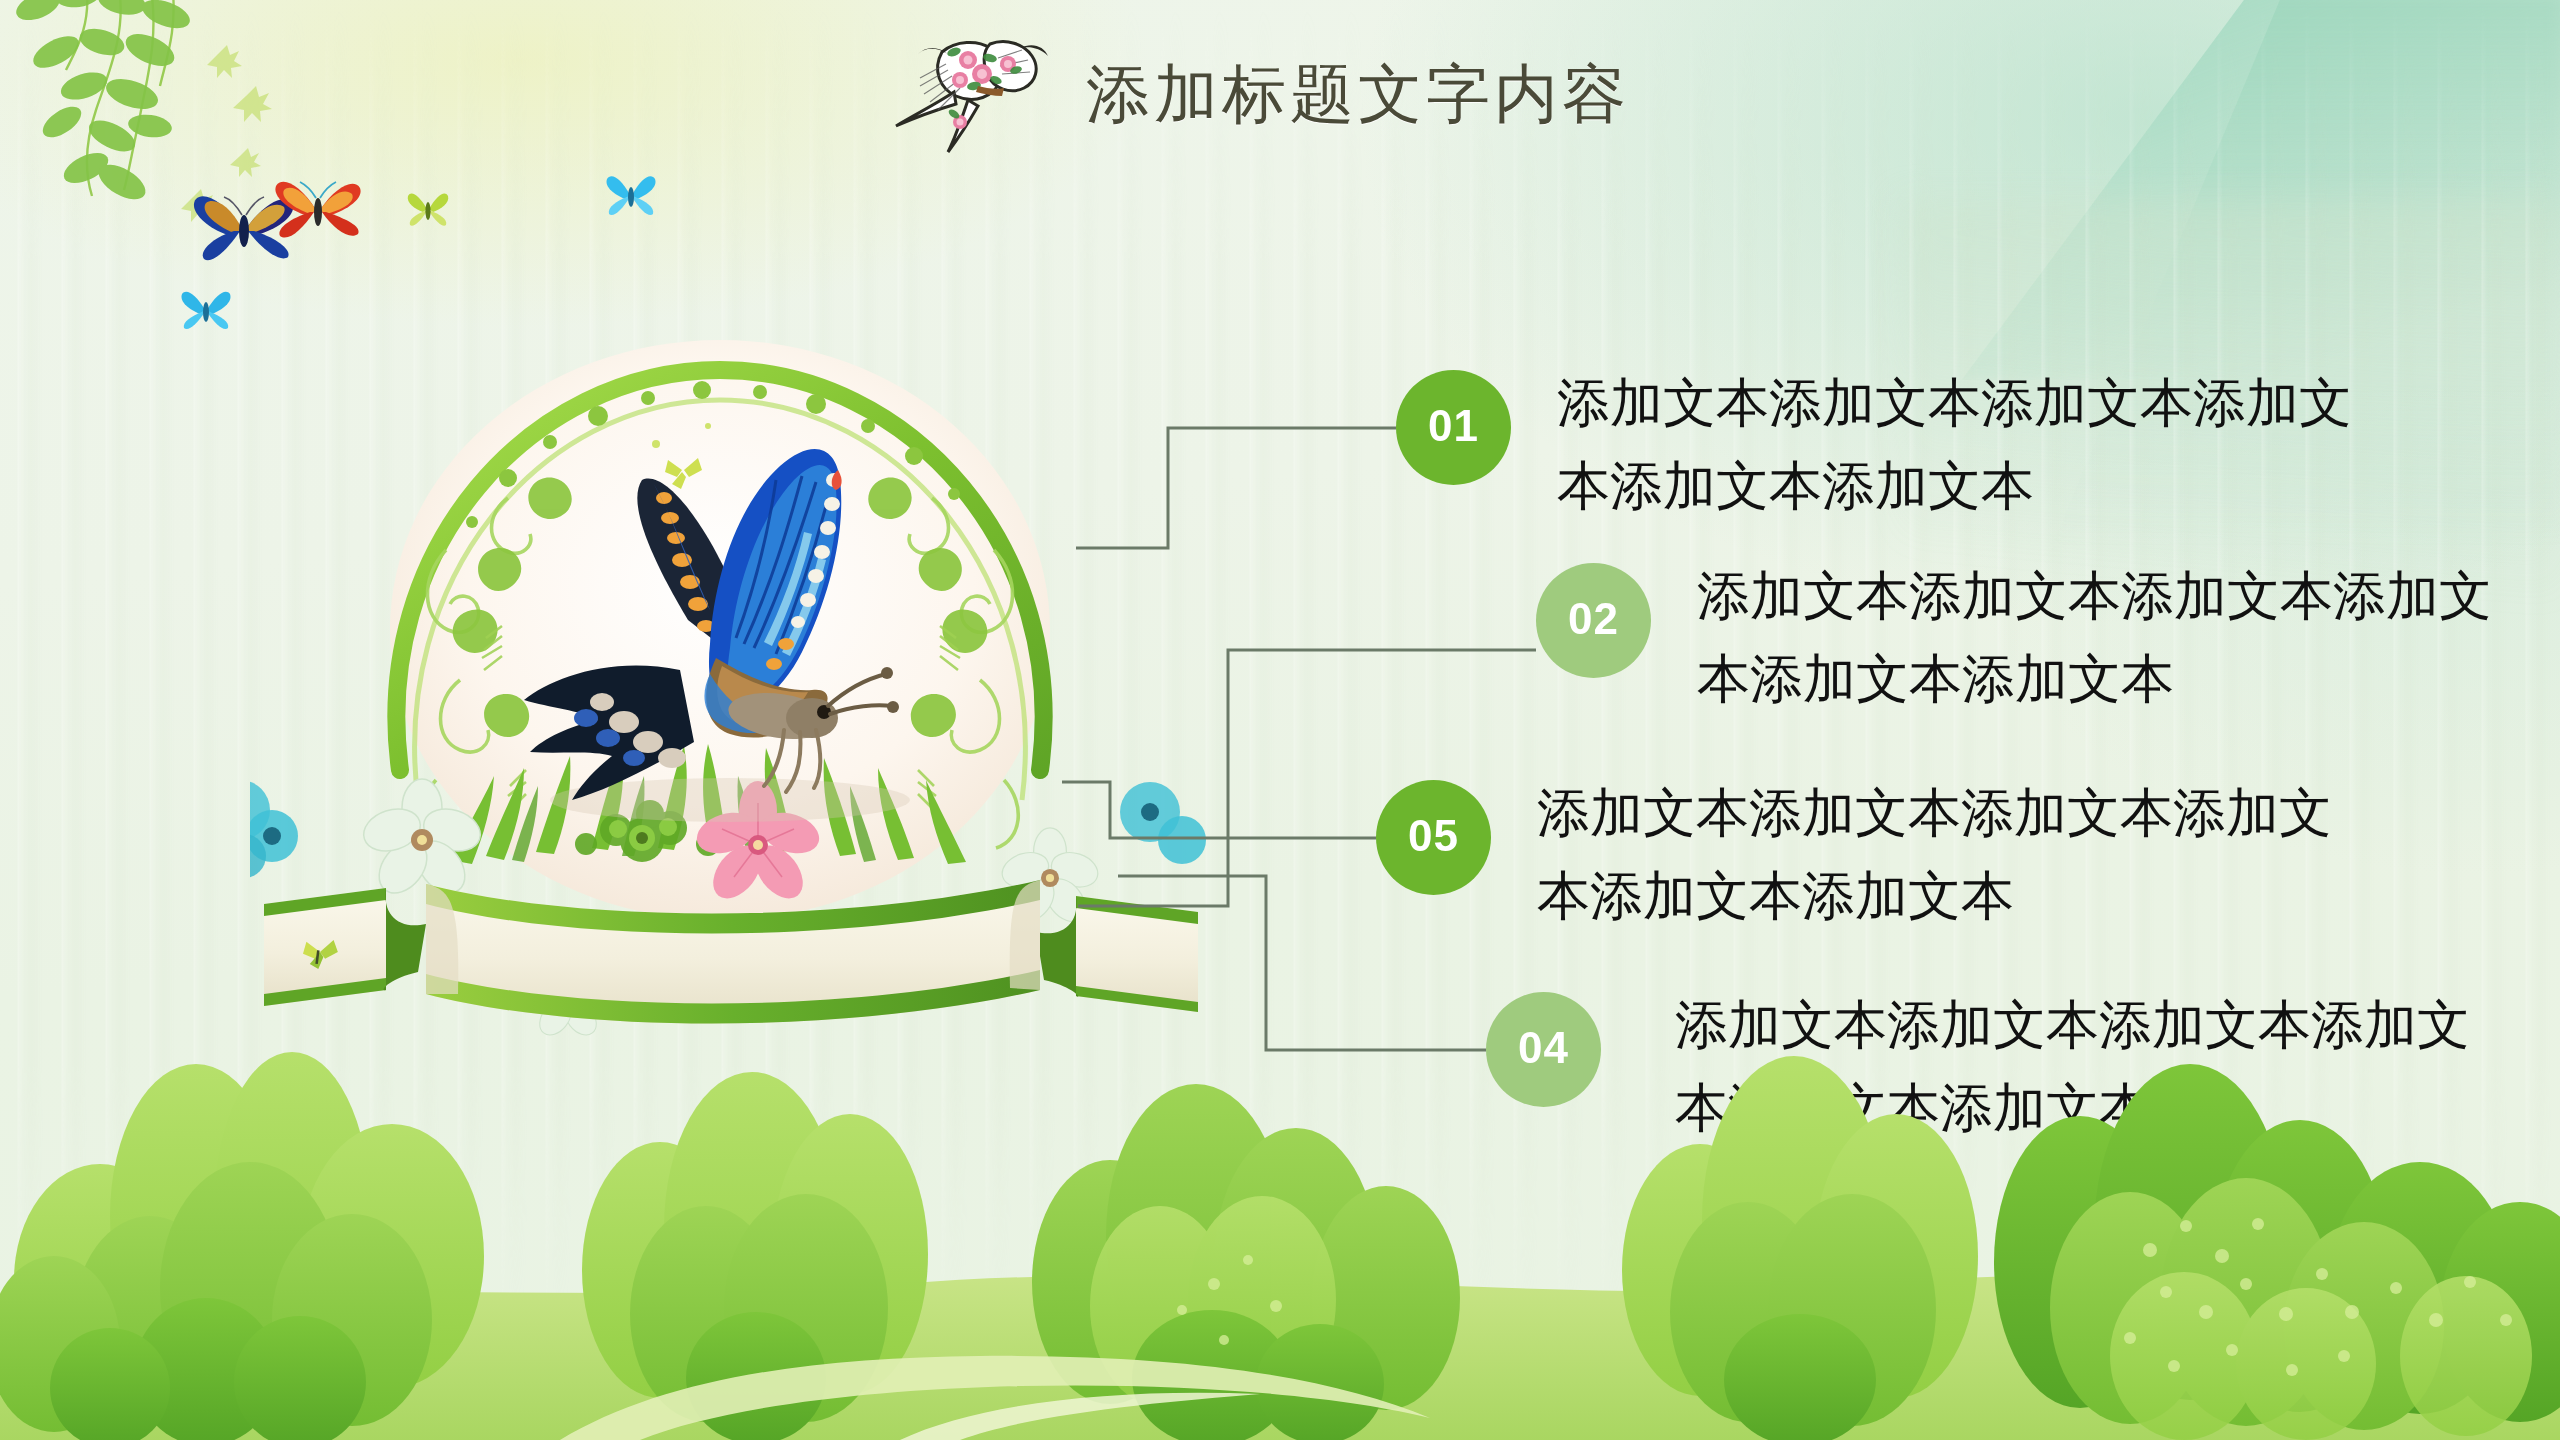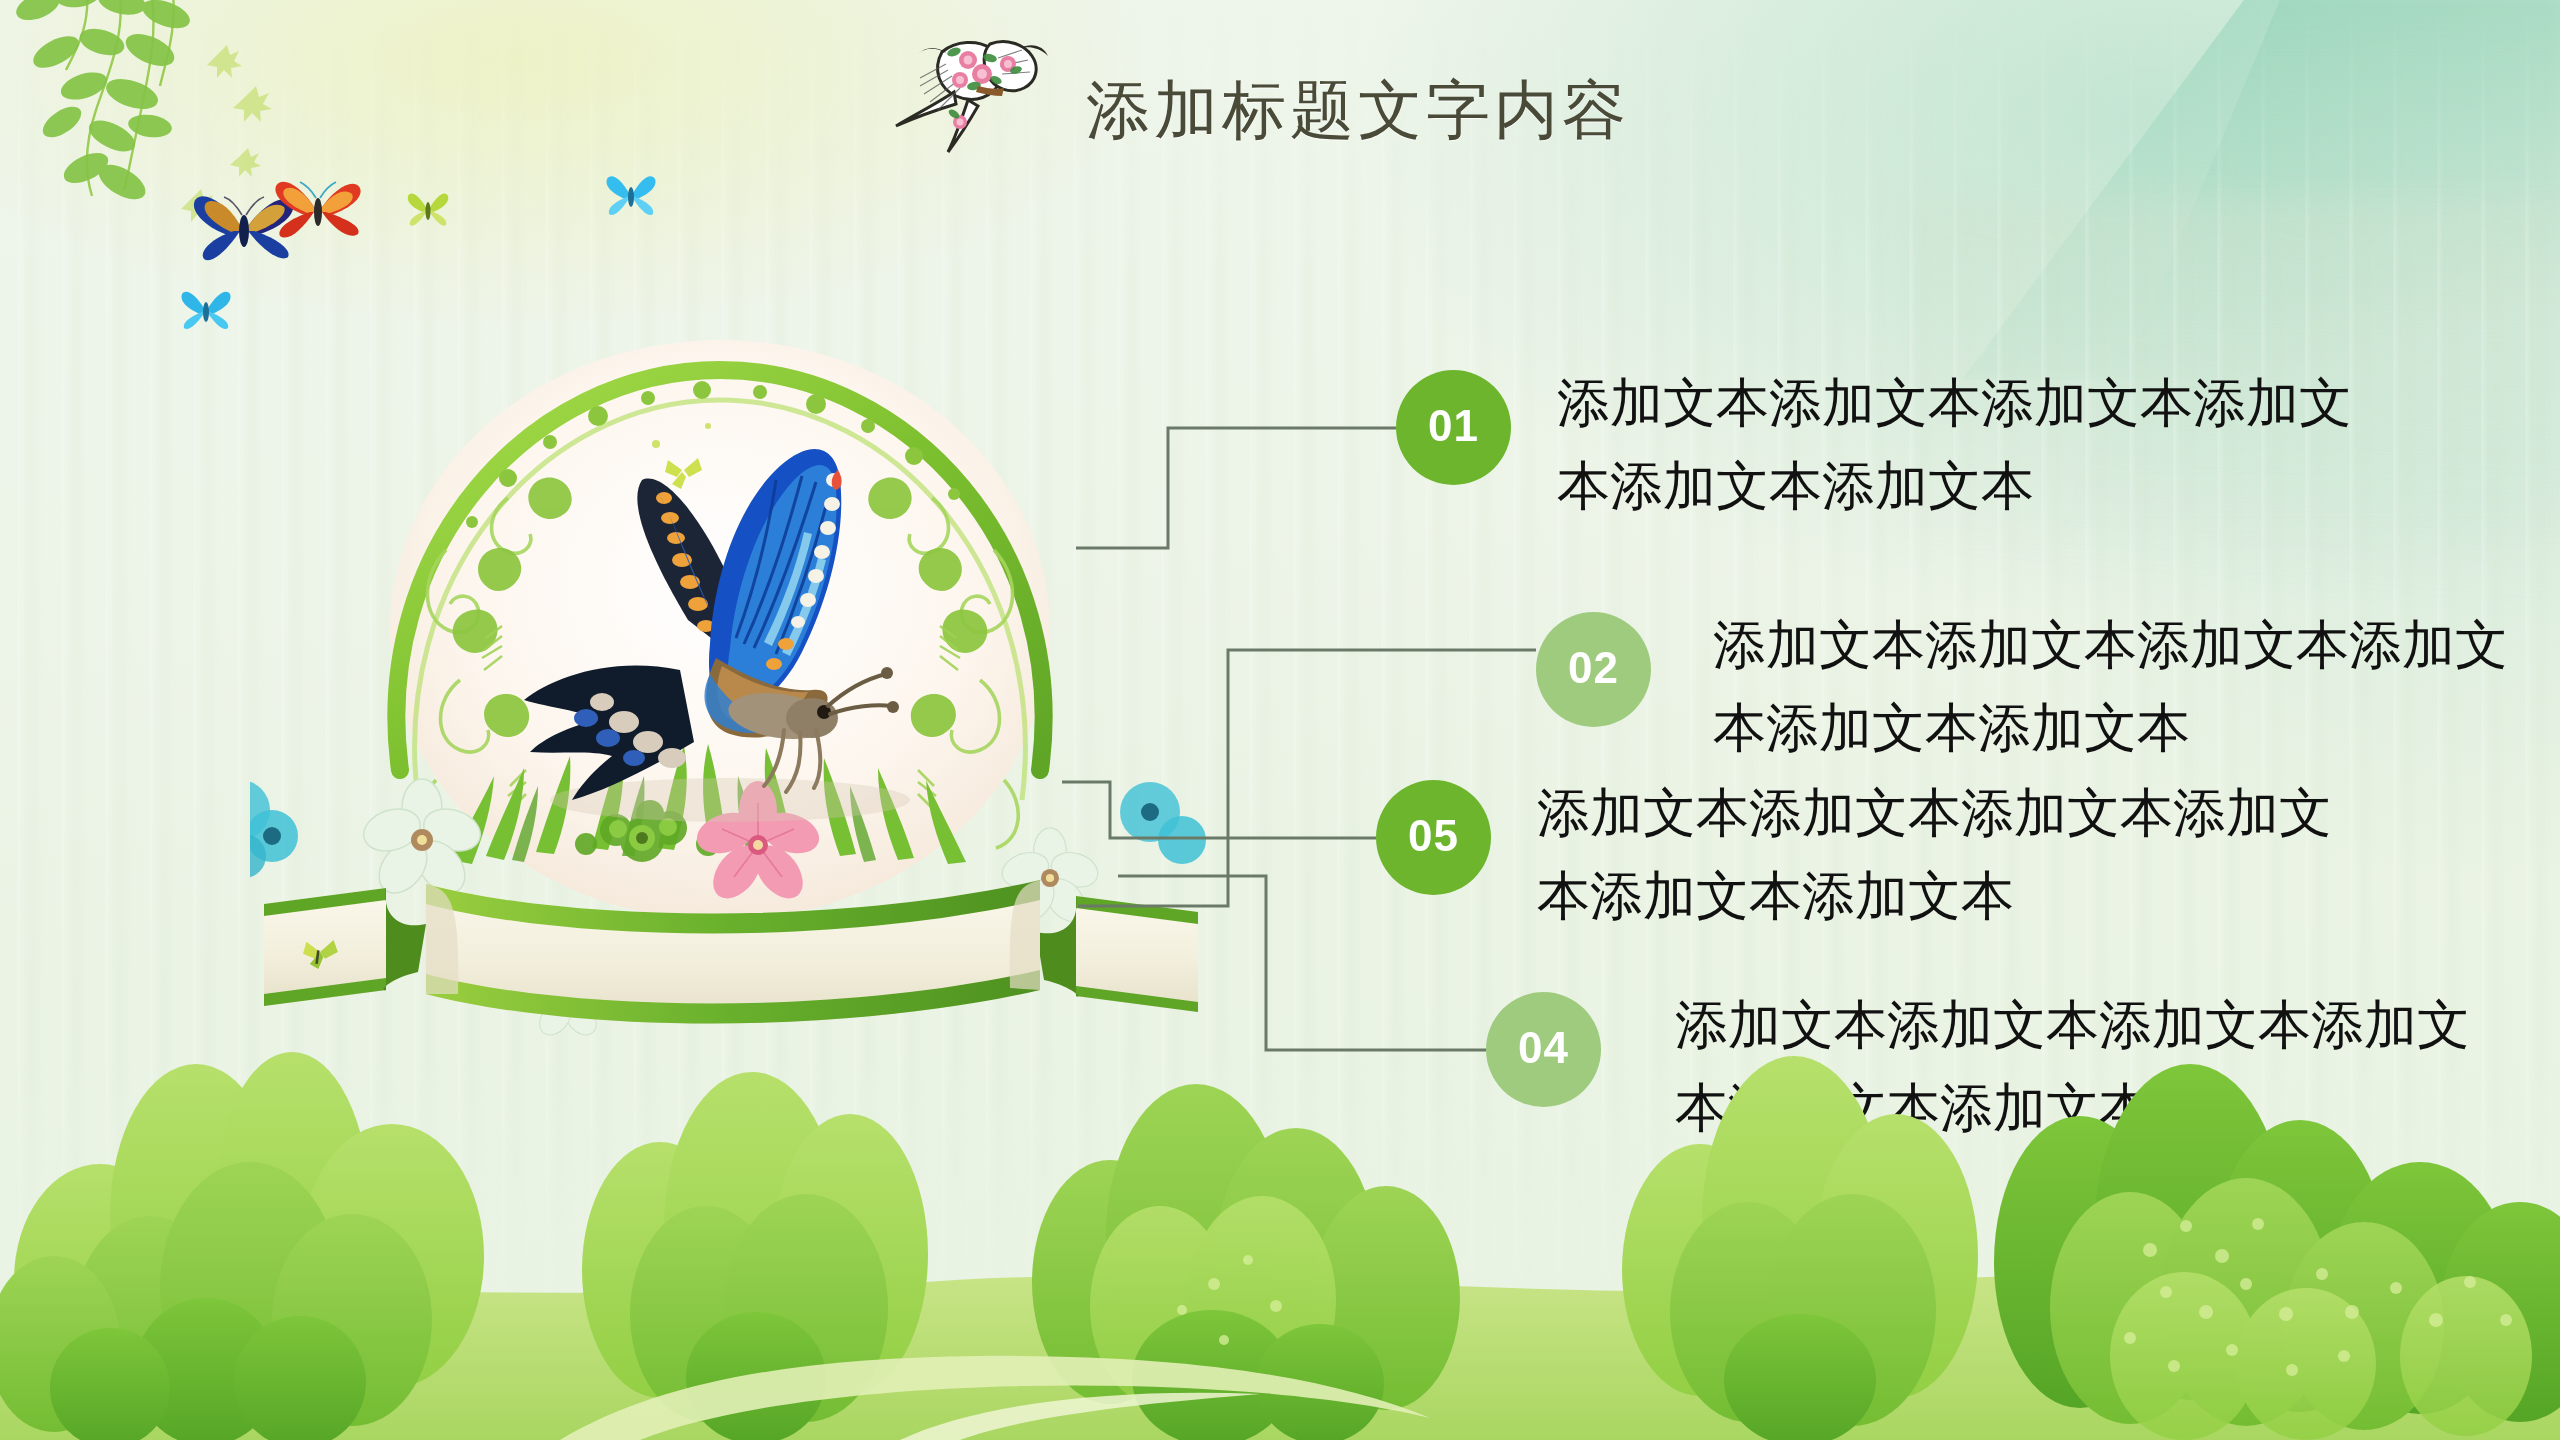--- a/index.html
+++ b/index.html
@@ -41,21 +41,21 @@
     position:absolute;inset:0;pointer-events:none;opacity:.45;
     background:repeating-linear-gradient(90deg,
       rgba(255,255,255,0) 0px, rgba(255,255,255,0) 17px,
       rgba(255,255,255,.55) 18px, rgba(255,255,255,0) 23px,
       rgba(205,222,196,.25) 31px, rgba(255,255,255,0) 44px);
     mask-image:linear-gradient(180deg,rgba(0,0,0,0) 0%,rgba(0,0,0,.9) 18%,rgba(0,0,0,.9) 74%,rgba(0,0,0,0) 92%);
     -webkit-mask-image:linear-gradient(180deg,rgba(0,0,0,0) 0%,rgba(0,0,0,.9) 18%,rgba(0,0,0,.9) 74%,rgba(0,0,0,0) 92%);
   }
 
   
-  .header{position:absolute;top:34px;left:890px;display:flex;align-items:flex-end;gap:26px;}
+  .header{position:absolute;top:34px;left:890px;display:flex;align-items:center;gap:26px;}
   .swallow{width:170px;height:120px;flex:0 0 auto;}
   .title{
     font-size:64px;letter-spacing:4px;color:#4a4a38;white-space:nowrap;
     font-family:"Liberation Sans","DejaVu Sans",sans-serif;font-weight:400;
     text-shadow:0 1px 0 rgba(255,255,255,.8);
   }
 
   
   .wreath{position:absolute;left:250px;top:300px;width:960px;height:810px;}
   .wreath svg{width:100%;height:100%;display:block;}
@@ -73,21 +73,21 @@
     line-height:1;padding-bottom:4px;box-sizing:border-box;
   }
   .btext{margin-left:46px;padding-top:6px;}
   .btext p{
     margin:0 0 30px 0;font-size:53px;line-height:1;color:#111;
     white-space:nowrap;font-family:"Liberation Sans","DejaVu Sans",sans-serif;
   }
   .btext p:last-child{margin-bottom:0;}
 
   #b1{left:1396px;top:370px;}
-  #b2{left:1536px;top:612px;gap:16px;}
+  #b2{left:1536px;top:563px;}
   #b3{left:1376px;top:780px;}
   #b4{left:1486px;top:992px;gap:28px;}
 
   
   .bushes{position:absolute;left:0;bottom:0;width:2560px;height:420px;}
   .bushes svg{width:100%;height:100%;display:block;}
 
   
   .vines{position:absolute;left:0;top:-10px;width:360px;height:300px;}
   .vines svg{width:100%;height:100%;display:block;}

